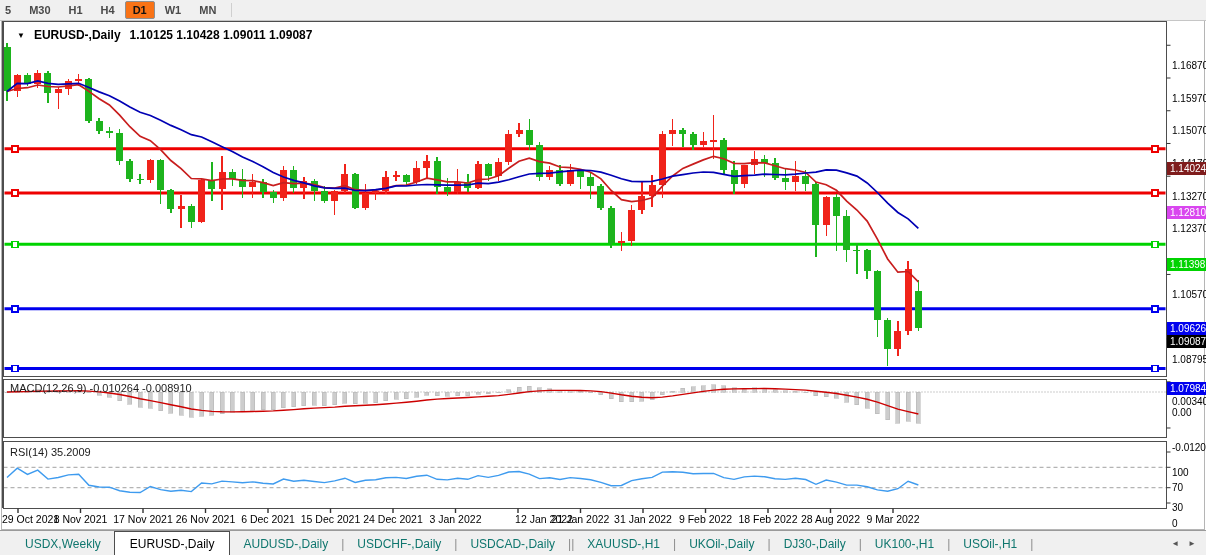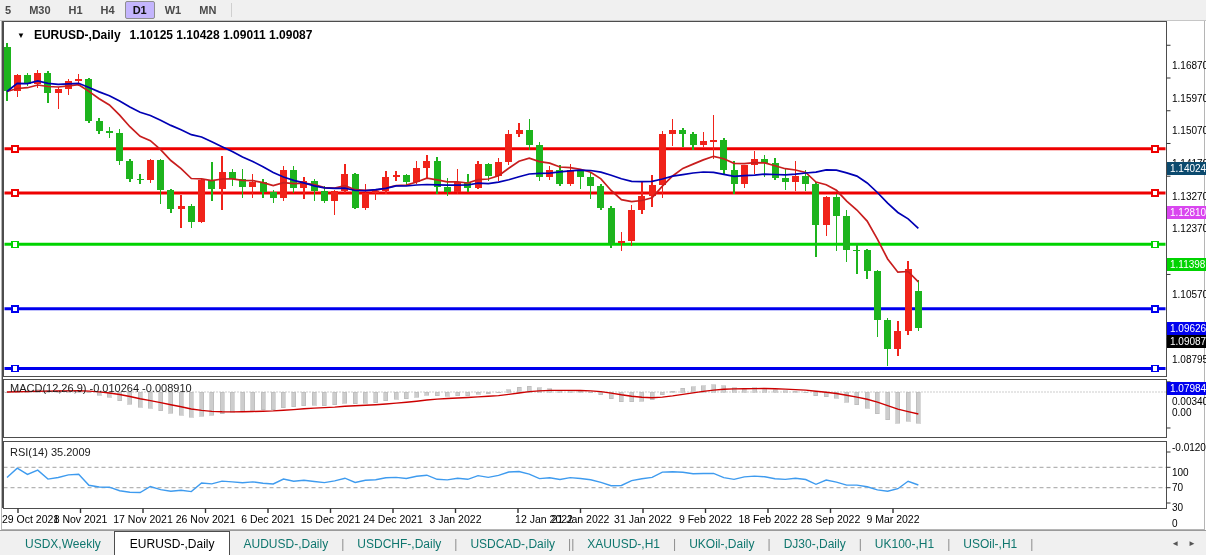--- a/index.html
+++ b/index.html
@@ -2,21 +2,21 @@
 <html><head>
 <meta charset="utf-8">
 <style>
   html,body{margin:0;padding:0}
   body{width:1206px;height:555px;position:relative;background:#f0f0f0;
        font-family:"Liberation Sans",sans-serif;overflow:hidden;-webkit-font-smoothing:none}
   #toolbar{position:absolute;top:0;left:0;width:1206px;height:20px;background:#f0f0f0;
            border-bottom:1px solid #c6c6c6;display:flex;align-items:center;z-index:5}
   .tf-btn{font-size:11px;font-weight:700;color:#4a4a4a;padding:2px 7px;margin:0 1px;
           border:1px solid transparent;border-radius:2px;line-height:12px;cursor:default}
-  .tf-btn.active{background:#c4b5fd;border-color:#8f8f8f;color:#111}
+  .tf-btn.active{background:#f97316;border-color:#8f8f8f;color:#111}
   .tb-sep{width:1px;height:14px;background:#cfcfcf;margin:0 6px}
   #chart-window{position:absolute;top:20px;left:0;width:1206px;height:510px;background:#ffffff;z-index:1}
   #chart-svg{position:absolute;top:20px;left:0;z-index:2}
   #overlays{position:absolute;top:0;left:0;width:1206px;height:555px;z-index:3;pointer-events:none}
   #chart-title{position:absolute;left:17px;top:28px;font-size:12px;font-weight:700;color:#000;
                display:flex;align-items:center;gap:9px;white-space:nowrap}
   #title-caret{font-size:8px;position:relative;top:0px;color:#000}
   .ind-label{position:absolute;left:10px;font-size:11px;color:#1a1a1a;white-space:nowrap}
   .axis-tick{position:absolute;left:1172px;font-size:10px;color:#000;line-height:11px;white-space:nowrap}
   .axis-box{position:absolute;left:1167px;width:37px;height:13px;font-size:10px;color:#fff;
@@ -414,21 +414,21 @@
   <div class="ind-label" style="top:446px">RSI(14) 35.2009</div>
   <div id="axis-layer">
       <div class="axis-tick" style="top:60px">1.16870</div>
       <div class="axis-tick" style="top:93px">1.15970</div>
       <div class="axis-tick" style="top:125px">1.15070</div>
       <div class="axis-tick" style="top:158px">1.14170</div>
       <div class="axis-tick" style="top:191px">1.13270</div>
       <div class="axis-tick" style="top:223px">1.12370</div>
       <div class="axis-tick" style="top:289px">1.10570</div>
       <div class="axis-tick" style="top:354px">1.08795</div>
-      <div class="axis-box" style="top:162px;background:#0c4a6e">1.14024</div>
+      <div class="axis-box" style="top:162px;background:#7f1d1d">1.14024</div>
       <div class="axis-box" style="top:206px;background:#d946ef">1.12810</div>
       <div class="axis-box" style="top:258px;background:#00d300">1.11398</div>
       <div class="axis-box" style="top:322px;background:#0000ee">1.09626</div>
       <div class="axis-box" style="top:382px;background:#0000ee">1.07984</div>
       <div class="axis-box" style="top:335px;background:#000000">1.09087</div>
       <div class="sub-tick" style="top:396px">0.003408</div>
       <div class="sub-tick" style="top:407px">0.00</div>
       <div class="sub-tick" style="top:442px">-0.01205</div>
       <div class="sub-tick" style="top:467px">100</div>
       <div class="sub-tick" style="top:482px">70</div>
@@ -442,21 +442,21 @@
       <div class="date-label" style="left:205.5px;transform:translateX(-50%)">26 Nov 2021</div>
       <div class="date-label" style="left:268px;transform:translateX(-50%)">6 Dec 2021</div>
       <div class="date-label" style="left:330.5px;transform:translateX(-50%)">15 Dec 2021</div>
       <div class="date-label" style="left:393px;transform:translateX(-50%)">24 Dec 2021</div>
       <div class="date-label" style="left:455.5px;transform:translateX(-50%)">3 Jan 2022</div>
       <div class="date-label" style="left:544px;transform:translateX(-50%)">12 Jan 2022</div>
       <div class="date-label" style="left:580.5px;transform:translateX(-50%)">21 Jan 2022</div>
       <div class="date-label" style="left:643px;transform:translateX(-50%)">31 Jan 2022</div>
       <div class="date-label" style="left:705.5px;transform:translateX(-50%)">9 Feb 2022</div>
       <div class="date-label" style="left:768px;transform:translateX(-50%)">18 Feb 2022</div>
-      <div class="date-label" style="left:830.5px;transform:translateX(-50%)">28 Sep 2022</div>
+      <div class="date-label" style="left:830.5px;transform:translateX(-50%)">28 Aug 2022</div>
       <div class="date-label" style="left:893px;transform:translateX(-50%)">9 Mar 2022</div>
     </div>
 </div>
 
 <div id="tab-bar">
     <div class="tab" style="margin-left:12px">USDX,Weekly</div>
     <div class="tab active" style="">EURUSD-,Daily</div>
     <div class="tab" style="">AUDUSD-,Daily</div>
     <div class="tab-sep" style="">|</div>
     <div class="tab" style="">USDCHF-,Daily</div>

